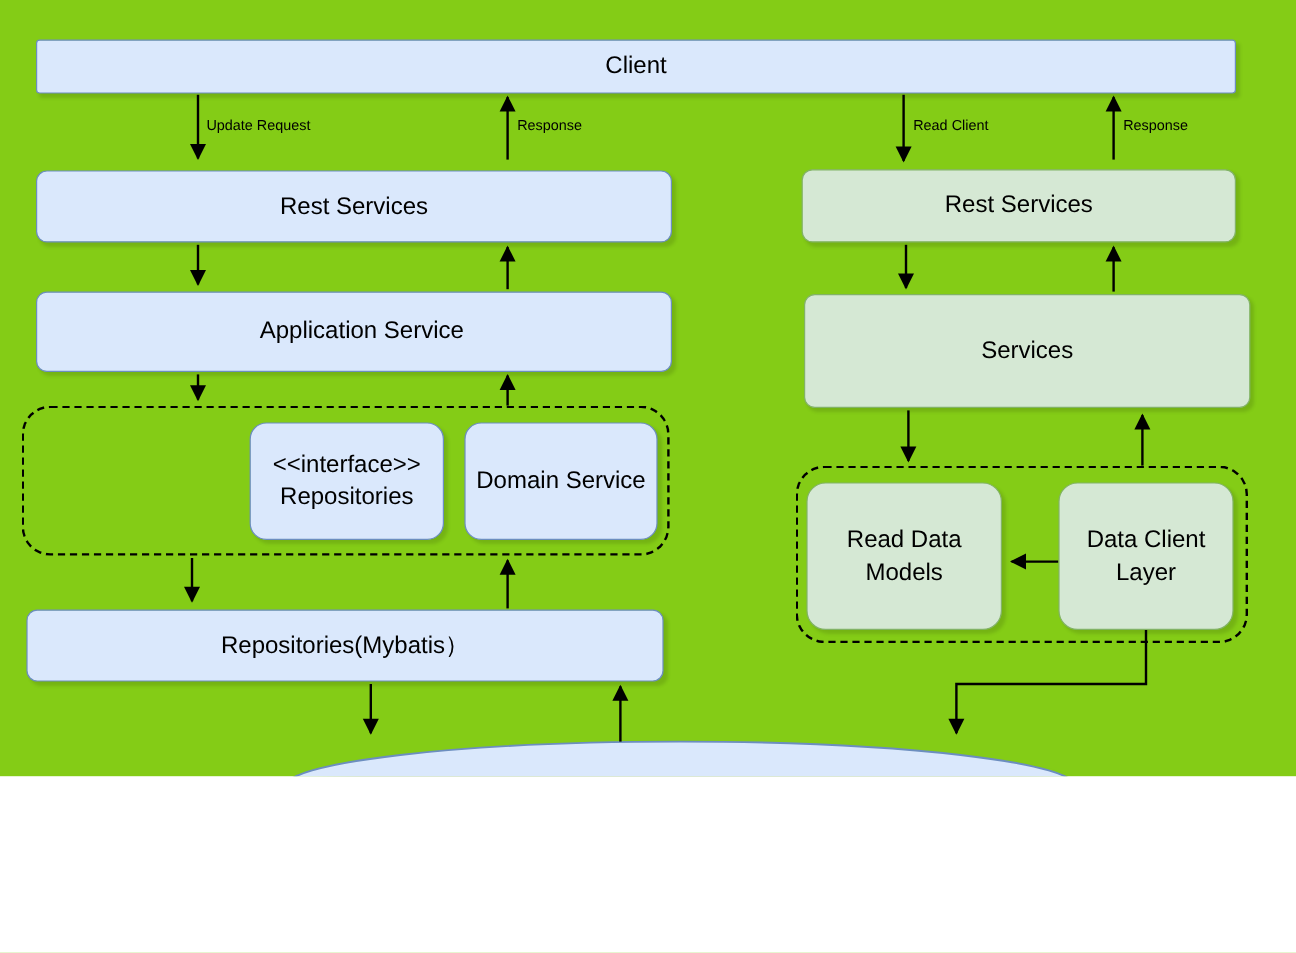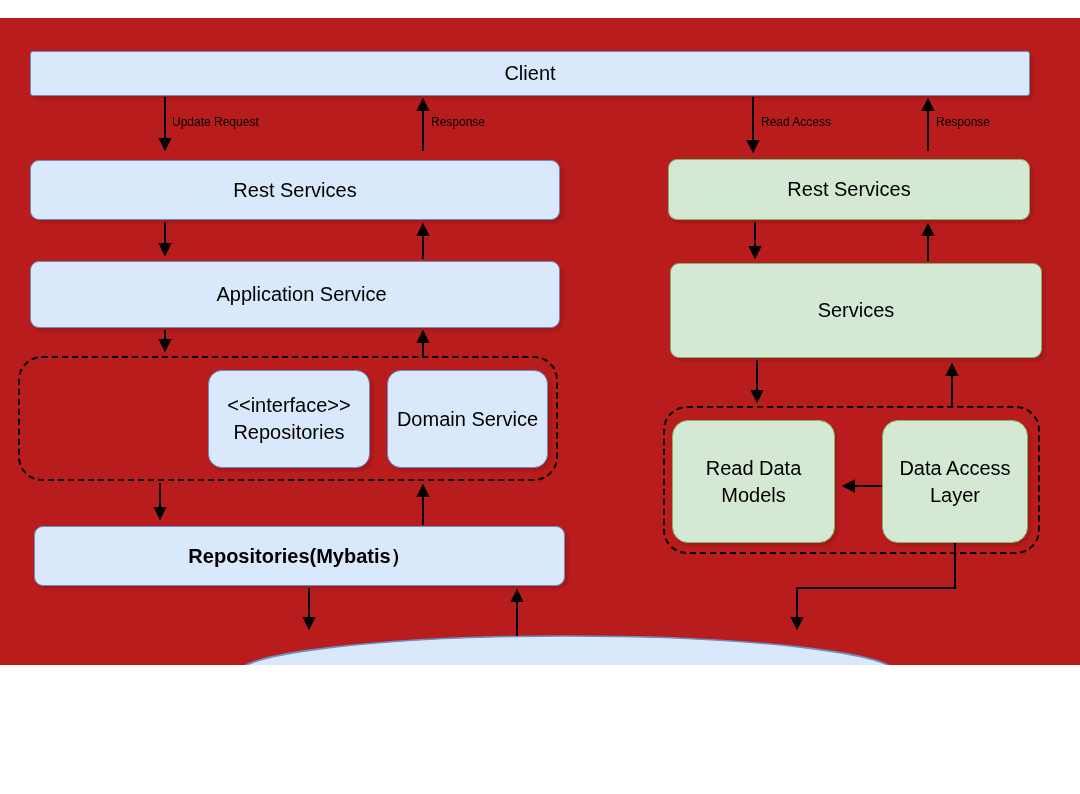--- a/index.html
+++ b/index.html
@@ -1,20 +1,19 @@
 <!DOCTYPE html>
 <html><head>
 <meta charset="utf-8">
 <style>
   html,body{margin:0;padding:0;background:#fff;}
   .stage{
-    position:relative;width:1080px;height:647px;background:#b91c1c;
+    position:relative;width:1080px;height:647px;background:#84cc16;
     font-family:"Liberation Sans","DejaVu Sans",sans-serif;color:#000;
     overflow:hidden;
-    margin-top:18px;
   }
   .overlay{position:absolute;left:0;top:0;width:1080px;height:794px;z-index:1;pointer-events:none;}
   .box{
     position:absolute;z-index:2;box-sizing:border-box;
     display:flex;align-items:center;justify-content:center;text-align:center;
     font-size:20px;line-height:1.35;padding:0 6px;
     border:1.6px solid;box-shadow:3px 3px 3px rgba(0,0,0,0.12);
   }
   .blue{background:#dae8fc;border-color:#6c8ebf;}
   .green{background:#d5e8d4;border-color:#82b366;}
@@ -79,52 +78,52 @@
     <line x1="882" y1="468" x2="843" y2="468" stroke="#000" stroke-width="2" marker-end="url(#arrow)"></line>
     <path d="M955,525 L955,570 L797,570 L797,611" fill="none" stroke="#000" stroke-width="2" marker-end="url(#arrow)"></path>
   </svg>
 
   <div class="box blue r3" style="left:30px;top:33px;width:1000px;height:45px;">
     <span>Client</span>
   </div>
 
   <div class="edge-label" style="left:172px;top:91px;">Update Request</div>
   <div class="edge-label" style="left:431px;top:91px;">Response</div>
-  <div class="edge-label" style="left:761px;top:91px;">Read Access</div>
+  <div class="edge-label" style="left:761px;top:91px;">Read Client</div>
   <div class="edge-label" style="left:936px;top:91px;">Response</div>
 
   <div class="box blue r8" style="left:30px;top:142px;width:530px;height:60px;">
     <span>Rest Services</span>
   </div>
   <div class="box blue r8" style="left:30px;top:243px;width:530px;height:67px;padding-left:19px;">
     <span>Application Service</span>
   </div>
 
   <div class="dashed" style="left:18px;top:338px;width:540px;height:125px;"></div>
   <div class="box blue r14" style="left:208px;top:352px;width:162px;height:98px;text-align:center;">
     <span>&lt;&lt;interface&gt;&gt; Repositories</span>
   </div>
   <div class="box blue r14" style="left:387px;top:352px;width:161px;height:98px;">
     <span>Domain Service</span>
   </div>
 
-  <div class="box blue r8" style="left:34px;top:508px;width:531px;height:60px;font-weight:bold;">
+  <div class="box blue r8" style="left:22px;top:508px;width:531px;height:60px;">
     <span>Repositories(Mybatis）</span>
   </div>
 
   <div class="box green r8" style="left:668px;top:141px;width:362px;height:61px;">
     <span>Rest Services</span>
   </div>
   <div class="box green r8" style="left:670px;top:245px;width:372px;height:95px;">
     <span>Services</span>
   </div>
 
   <div class="dashed" style="left:663px;top:388px;width:377px;height:148px;"></div>
   <div class="box green r16" style="left:672px;top:402px;width:163px;height:123px;text-align:center;">
     <span>Read Data Models</span>
   </div>
   <div class="box green r16" style="left:882px;top:402px;width:146px;height:123px;">
-    <span>Data Access Layer</span>
+    <span>Data Client Layer</span>
   </div>
 
   <div class="db-label">DataBase</div>
 
 </div>
 
 </body></html>

